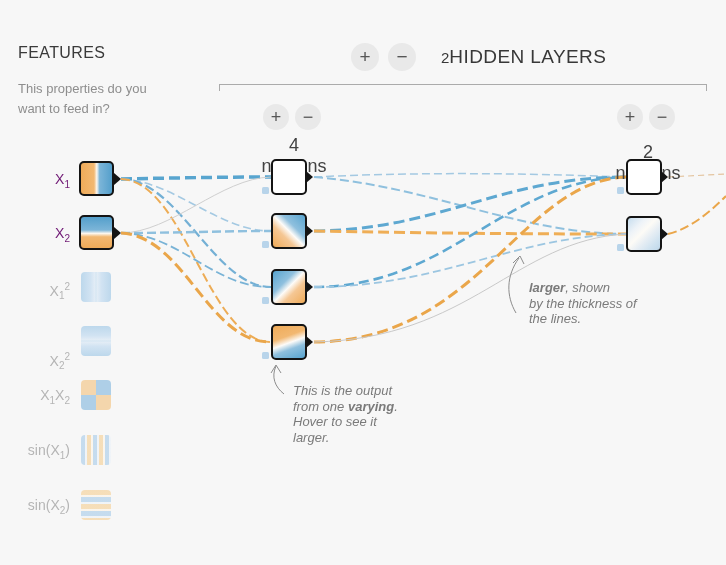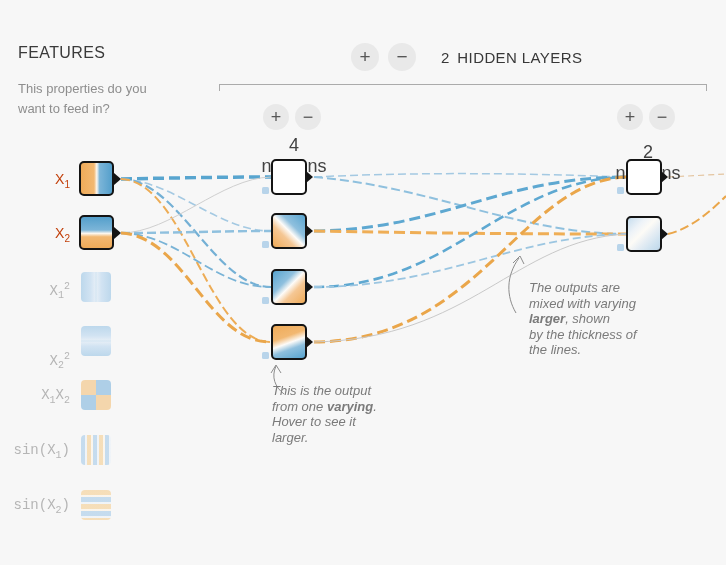--- a/index.html
+++ b/index.html
@@ -8,41 +8,41 @@
     background:#f7f7f7;
     font-family:"Liberation Sans","DejaVu Sans",sans-serif;
     -webkit-font-smoothing:antialiased;
   }
   .abs{position:absolute;}
   
   .features-title{left:18px;top:44px;font-size:16px;color:#3a3a3a;letter-spacing:.4px;}
   .features-desc{left:18px;top:79px;width:158px;font-size:13px;line-height:1.5;color:#8e8e8e;}
   .hl-header{left:351px;top:43px;display:flex;align-items:center;}
   .hl-count{font-size:15px;color:#383838;margin-left:25px;}
-  .hl-title{font-size:15px;color:#383838;letter-spacing:.4px;margin-left:8px;}
+  .hl-title{font-size:19px;color:#383838;letter-spacing:.4px;margin-left:0;}
   
   .circle-btn{
     border-radius:50%;background:#e9e9e9;border:none;color:#565656;
     display:flex;align-items:center;justify-content:center;cursor:pointer;
     font-family:"Liberation Sans",sans-serif;padding:0;
   }
   .btn-lg{width:28px;height:28px;font-size:19px;}
   .btn-sm{width:26px;height:26px;font-size:18px;}
   .btn-gap{margin-left:9px;}
   .layer-ctrl{display:flex;}
   .layer-label{font-size:18px;color:#424242;text-align:center;}
   
   .bracket{left:219px;top:84px;width:486px;height:6px;
     border-top:1px solid #ababab;border-left:1px solid #ababab;border-right:1px solid #ababab;}
   
   .feat-label{left:0;width:70px;text-align:right;font-size:14px;height:22px;line-height:22px;}
   .feat-label sub{font-size:10px;}
   .feat-label sup{font-size:10px;}
-  .lab-active{color:#c2410c;}
-  .lab-inactive{color:#b5b5b5;font-family:Liberation Mono, monospace;}
+  .lab-active{color:#701a75;}
+  .lab-inactive{color:#b5b5b5;}
   
   .node{border:2px solid #141414;border-radius:5px;background:#fff;cursor:pointer;}
   .node-in{width:31px;height:31px;}
   .node-h{width:32px;height:32px;}
   .tri{width:0;height:0;border-top:6px solid transparent;border-bottom:6px solid transparent;border-left:7px solid #141414;}
   .thumb{width:30px;height:30px;border-radius:4px;opacity:.8;cursor:pointer;}
   .bias{width:7px;height:7px;border-radius:1.5px;background:#b8d4ea;cursor:pointer;}
   
   .g-x1{background:linear-gradient(to right,#efab59 0%,#f2b872 42%,#fcf7f0 51%,#7cb5d8 60%,#549fcb 100%);}
   .g-x2{background:linear-gradient(to bottom,#549fcb 0%,#7cb5d8 42%,#fcf7f0 53%,#f2b872 64%,#efab59 100%);}
@@ -56,21 +56,21 @@
   .g-x2sq{background:linear-gradient(to bottom,#aed0e9 0%,#c8def1 32%,#dce9f5 45%,#cfe3f2 50%,#dce9f5 55%,#c8def1 68%,#aed0e9 100%);}
   .quad{position:absolute;inset:0;border-radius:4px;overflow:hidden;display:grid;grid-template-columns:1fr 1fr;grid-template-rows:1fr 1fr;}
   .quad div{width:100%;height:100%;}
   .q-o{background:#f4cf9a;}
   .q-b{background:#9dc6e4;}
   .g-sinx1{background:repeating-linear-gradient(to right,#b9d5ec 0 4px,#eef3f8 4px 6px,#f5d8aa 6px 10px,#fbf5eb 10px 12px);}
   .g-sinx2{background:repeating-linear-gradient(to bottom,#f5d8aa 0 5px,#fbf4e9 5px 7px,#b9d5ec 7px 12px,#eef3f8 12px 14px);}
   
   .annotation{font-style:italic;font-size:13px;line-height:15.5px;color:#7a7a7a;white-space:pre-line;}
   .annotation b{font-weight:bold;}
-  .ann-1{left:272px;top:383px;width:118px;}
+  .ann-1{left:293px;top:383px;width:118px;}
   .ann-2{left:529px;top:280px;width:132px;}
   svg.net{position:absolute;left:0;top:0;pointer-events:none;}
 </style>
 </head>
 <body>
 
 <svg class="net" width="726" height="565">
   <g id="links-group">
       <path d="M121,179 C171,178 221,177 271,177" stroke="#58a5cf" stroke-width="3.5" fill="none" stroke-linecap="butt" stroke-dasharray="11 5"></path>
       <path d="M121,179 C175,181 218,231 271,231" stroke="#a4c9e2" stroke-width="1.6" fill="none" stroke-linecap="butt" stroke-dasharray="8 4"></path>
@@ -168,17 +168,15 @@
 <div class="abs tri" style="left:661px;top:171px"></div>
 <div class="abs bias" style="left:617px;top:187px"></div>
 
 <div class="abs node node-h g-m2" style="left:626px;top:216px"></div>
 <div class="abs tri" style="left:661px;top:228px"></div>
 <div class="abs bias" style="left:617px;top:244px"></div>
 
 <div class="abs annotation ann-1"><span>This is the output
 from one </span><b>varying</b><span>. Hover to see it
 larger.</span></div>
-<div class="abs annotation ann-2"><span>The outputs are
-mixed with varying
-</span><b>larger</b><span>, shown
+<div class="abs annotation ann-2"><b>larger</b><span>, shown
 by the thickness of
 the lines.</span></div>
 
 </body></html>

